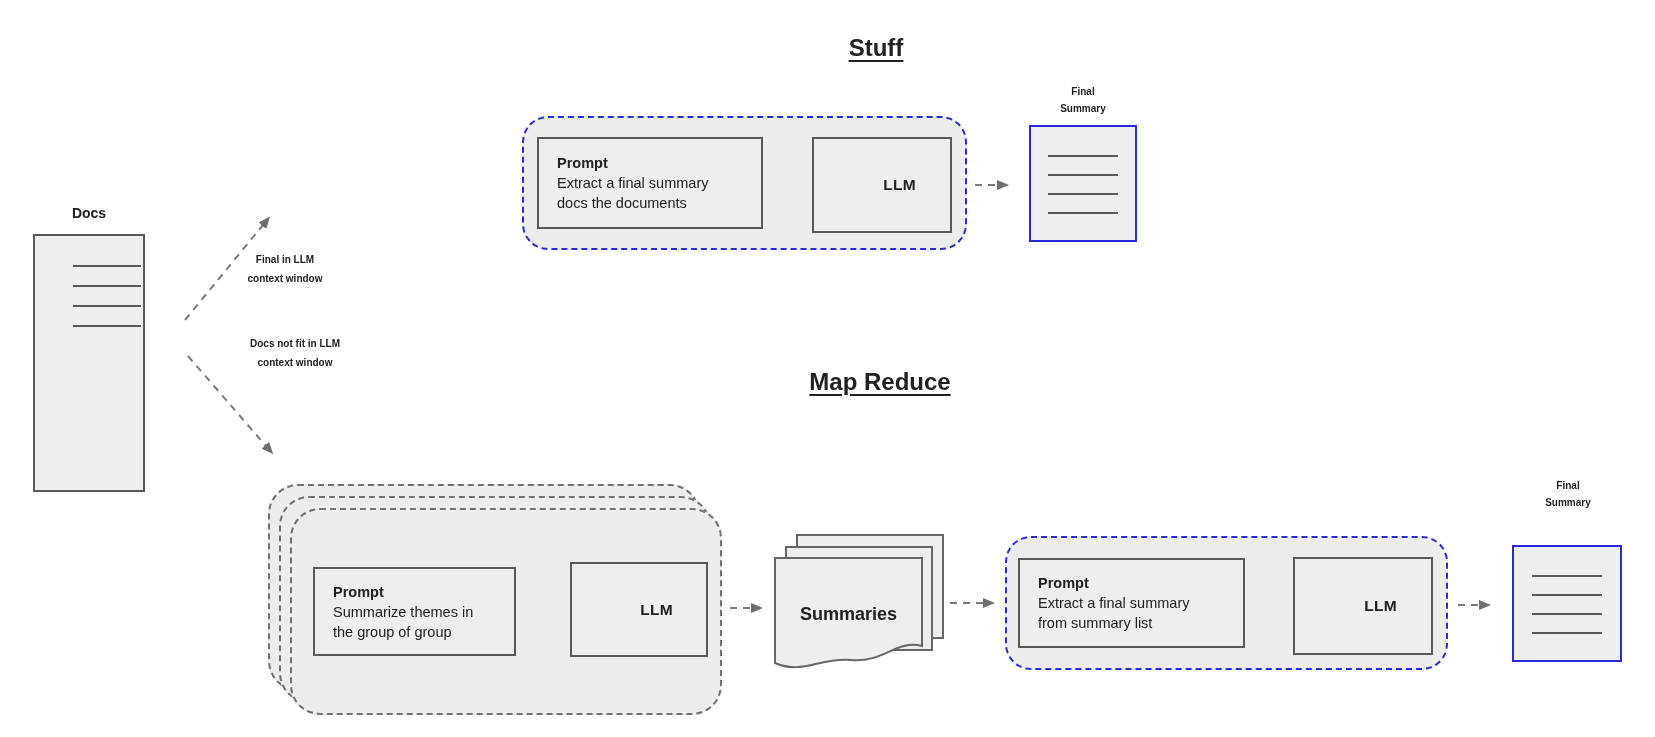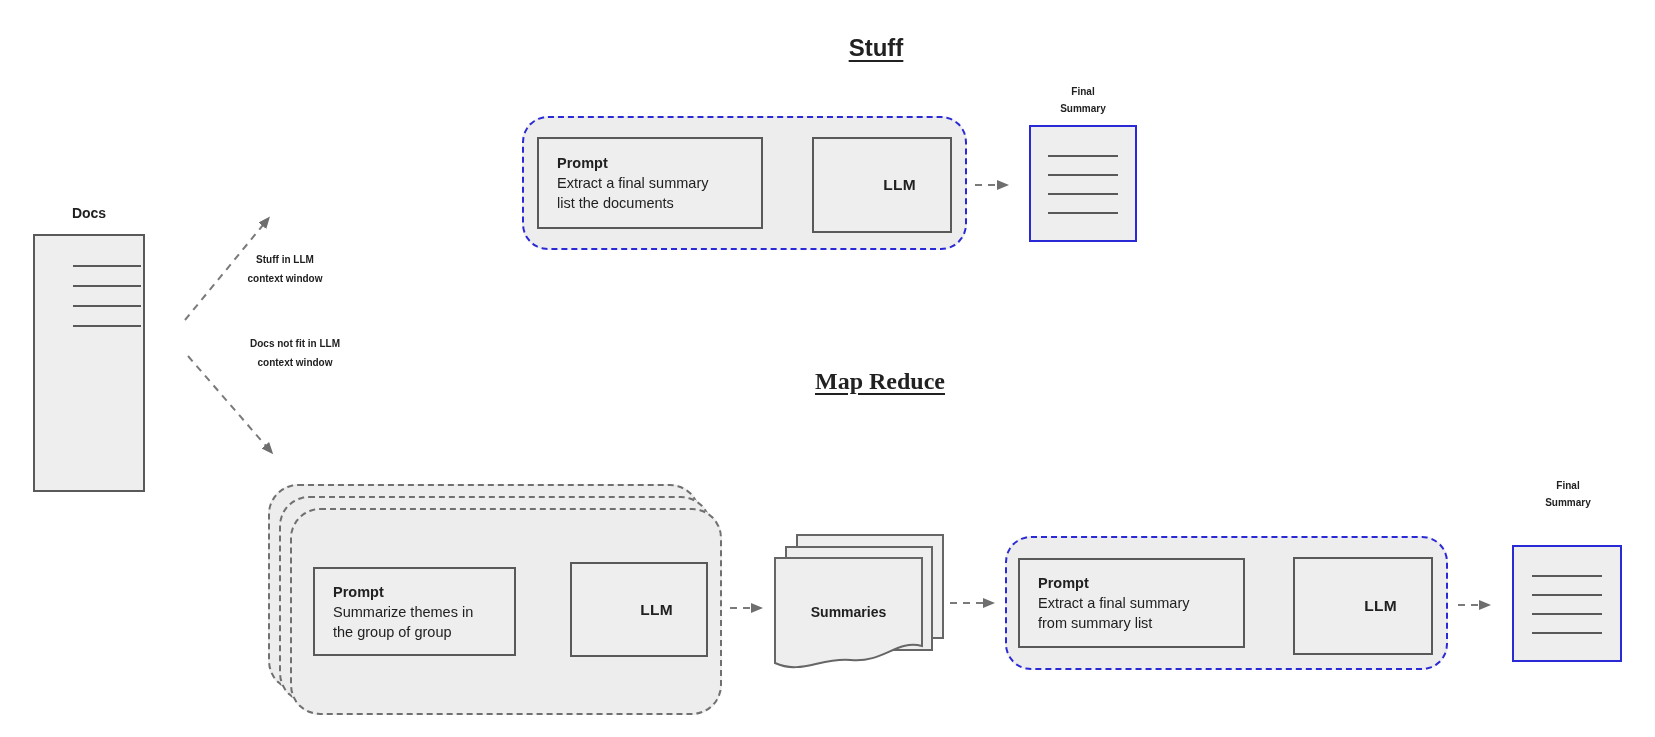--- a/index.html
+++ b/index.html
@@ -91,21 +91,21 @@
   .docs-big i:first-child { margin-top: 29px; }
   .final-doc {
     background: #eeeeee;
     border: 2px solid #2929d6;
   }
   .final-doc i { width: 70px; margin: 17px auto 0; }
   .final-doc i:first-child { margin-top: 28px; }
 
   .summaries-lbl {
     font-weight: bold;
-    font-size: 14px;
+    font-size: 18px;
     text-align: center;
   }
 </style>
 </head>
 <body>
 
 <div class="canvas">
 
   <svg class="overlay" viewBox="0 0 1655 737">
     <defs>
@@ -153,52 +153,52 @@
 
   <div class="node lbl" style="left:33px; top:204px; width:112px; font-size:14px;">Docs</div>
   <div class="node box docbox docs-big" style="left:33px; top:234px; width:112px; height:258px;">
     <i></i>
     <i></i>
     <i></i>
     <i></i>
   </div>
 
   <div class="node lbl" style="left:205px; top:250px; width:160px;">
-    <div>Stuff in LLM</div>
+    <div>Final in LLM</div>
     <div>context window</div>
   </div>
   <div class="node lbl" style="left:215px; top:334px; width:160px;">
     <div>Docs not fit in LLM</div>
     <div>context window</div>
   </div>
 
   <div class="node title" style="left:776px; top:34px; width:200px;">Stuff</div>
 
   <div class="node round-blue" style="left:522px; top:116px; width:445px; height:134px;"></div>
 
   <div class="node box prompt" style="left:537px; top:137px; width:226px; height:92px;">
     <div class="heading">Prompt</div>
     <div>Extract a final summary</div>
-    <div>list the documents</div>
+    <div>docs the documents</div>
   </div>
 
   <div class="node box llm" style="left:812px; top:137px; width:140px; height:96px;">LLM</div>
 
   <div class="node lbl lbl-final" style="left:1023px; top:83px; width:120px;">
     <div>Final</div>
     <div>Summary</div>
   </div>
   <div class="node final-doc docbox" style="left:1029px; top:125px; width:108px; height:117px;">
     <i></i>
     <i></i>
     <i></i>
     <i></i>
   </div>
 
-  <div class="node title" style="left:780px; top:368px; width:200px;font-family:Liberation Serif, serif;">Map Reduce</div>
+  <div class="node title" style="left:780px; top:368px; width:200px;">Map Reduce</div>
 
   <div class="node round-gray" style="left:268px; top:484px; width:432px; height:207px;"></div>
   <div class="node round-gray" style="left:279px; top:496px; width:432px; height:207px;"></div>
   <div class="node round-gray" style="left:290px; top:508px; width:432px; height:207px;"></div>
 
   <div class="node box prompt" style="left:313px; top:567px; width:203px; height:89px;">
     <div class="heading">Prompt</div>
     <div>Summarize themes in</div>
     <div>the group of group</div>
   </div>

